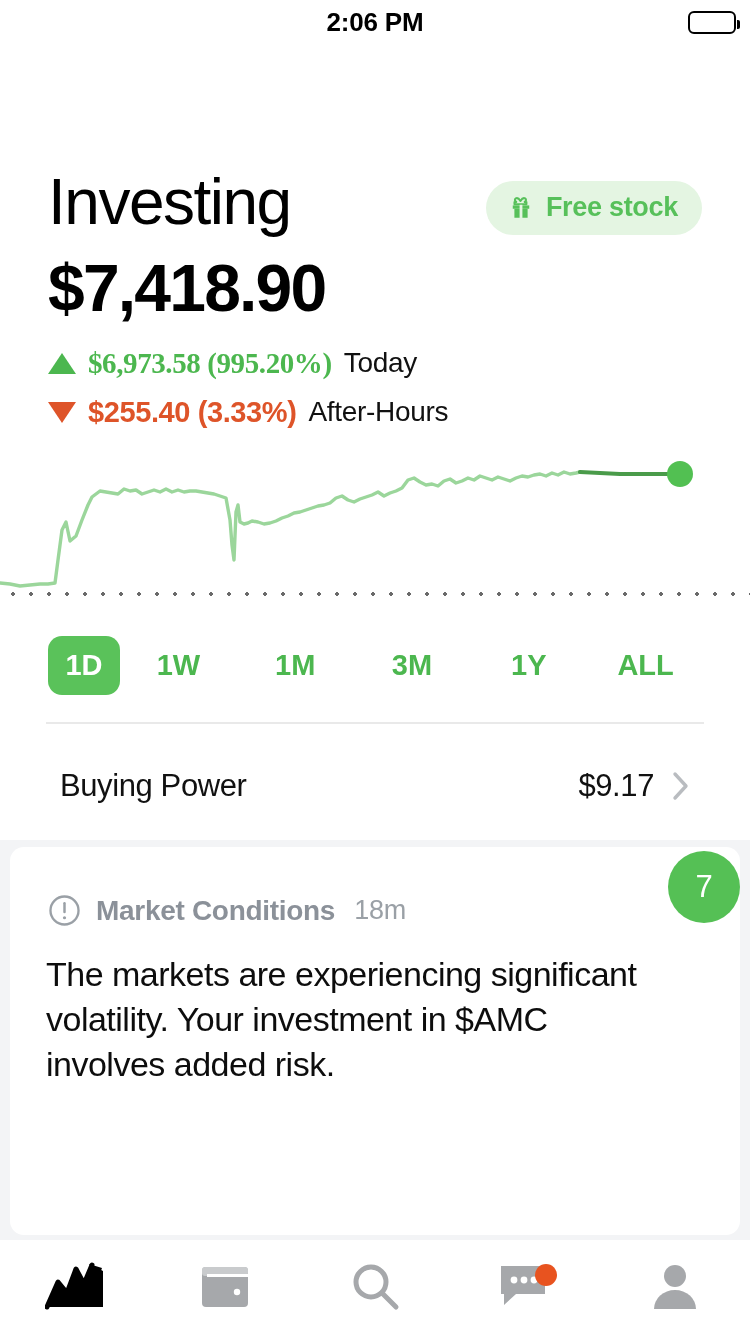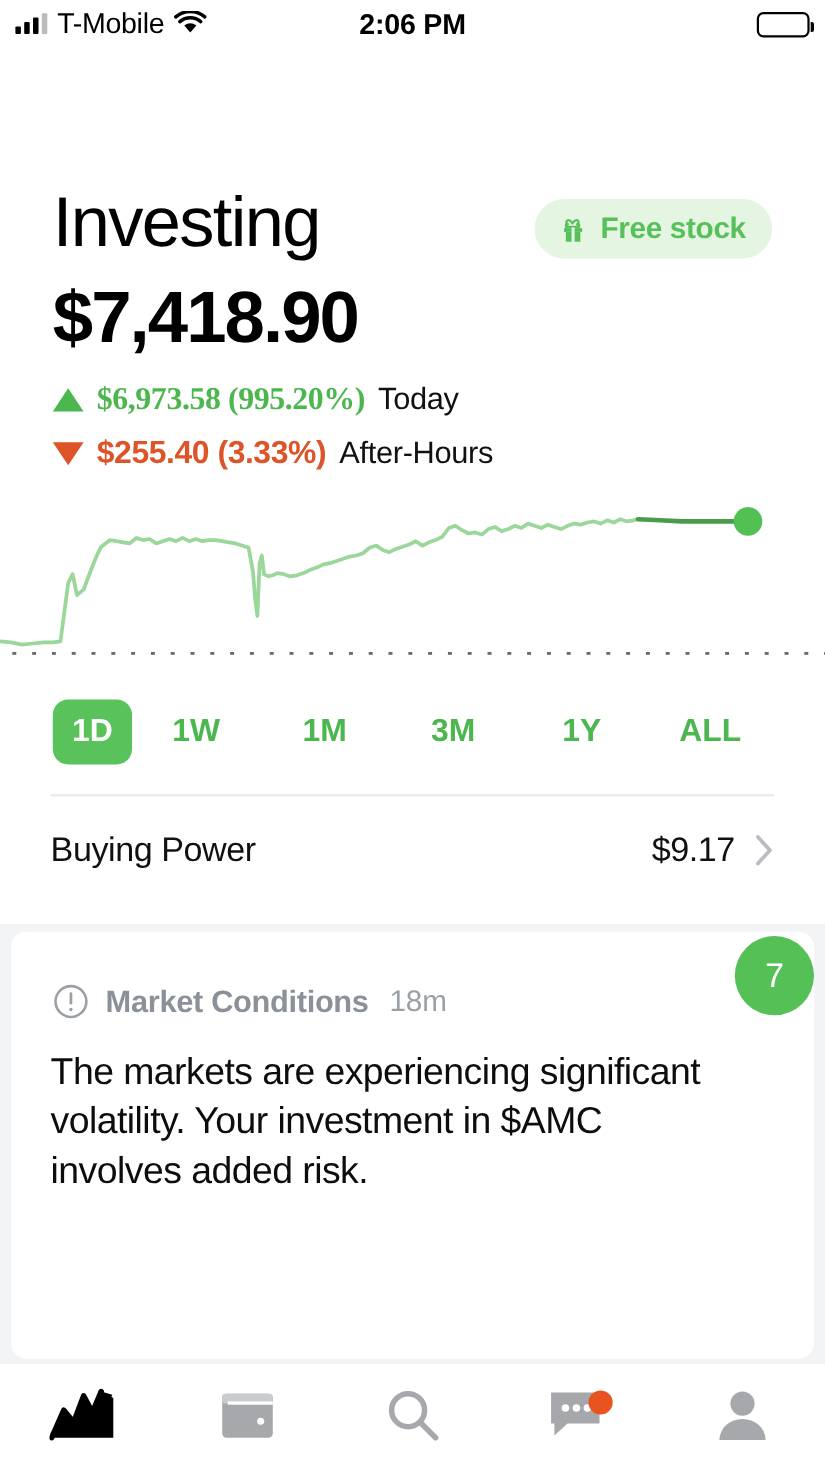--- a/index.html
+++ b/index.html
@@ -35,21 +35,21 @@
   .batt .cap { position: absolute; right: -6px; top: 7px; width: 3px; height: 9px; background: #000; border-radius: 0 2px 2px 0; }
 
   
   .header { position: absolute; top: 120px; left: 0; width: 750px; }
   .title-row { position: relative; padding: 0 48px; height: 86px; margin-top: 39px; }
   .page-title {
     font-size: 64px; font-weight: normal; color: #000; letter-spacing: -1.5px; line-height: 86px;
   }
   .free-pill {
     position: absolute; right: 48px; top: 22px;
-    display: flex; align-items: flex-end; gap: 12px;
+    display: flex; align-items: center; gap: 12px;
     background: #e4f5e2; color: #57c05a;
     border-radius: 28px; padding: 11px 24px 12px 22px;
     font-size: 27px; font-weight: bold; letter-spacing: -0.3px;
   }
   .gift-ico { display: block; width: 26px; height: 26px; }
 
   .balance {
     padding: 0 48px; font-size: 66px; color: #000; letter-spacing: -1.8px;
     line-height: 78px; margin-top: 4px; font-weight: bold;
   }
@@ -85,21 +85,21 @@
   .range.active {
     background: #5ac25a; color: #ffffff; border-radius: 14px;
     max-width: 72px; margin-left: 2px;
   }
   .ranges .range:first-child { flex: 0 0 72px; }
 
   
   .divider { position: absolute; top: 722px; left: 46px; width: 658px; height: 1.5px; background: #e9e9e9; }
   .bp-row {
     position: absolute; top: 755px; left: 0; width: 750px; height: 62px;
-    display: flex; align-items: flex-start; padding: 0 46px;
+    display: flex; align-items: center; padding: 0 60px;
   }
   .bp-label { font-size: 31px; color: #111; letter-spacing: -0.4px; }
   .bp-right { margin-left: auto; display: flex; align-items: center; gap: 18px; }
   .bp-value { font-size: 31px; color: #111; letter-spacing: -0.4px; }
   .chev { display: block; width: 18px; height: 30px; }
 
   
   .card-area { position: absolute; top: 840px; left: 0; width: 750px; height: 400px; background: #f3f4f6; }
   .card {
     position: absolute; top: 847px; left: 10px; width: 730px; height: 388px;
@@ -131,34 +131,20 @@
     position: absolute; width: 22px; height: 22px; border-radius: 50%;
     background: #e8531f; top: 24px; margin-left: 42px;
   }
 </style>
 </head>
 <body>
 
 <div id="app">
 
   <div class="statusbar">
-    <div class="sb-left">
-      <span class="sig">
-          <i></i>
-          <i></i>
-          <i></i>
-          <i></i>
-        </span>
-      <span class="carrier">T-Mobile</span>
-      <svg width="30" height="22" viewBox="0 0 30 22">
-        <path d="M15 19.5 L9.5 13.2 a8.4 8.4 0 0 1 11 0 Z" fill="#000"></path>
-        <path d="M5.5 9.6 a14.5 14.5 0 0 1 19 0" stroke="#000" stroke-width="3.2" fill="none" stroke-linecap="round"></path>
-        <path d="M1.8 5.4 a20 20 0 0 1 26.4 0" stroke="#000" stroke-width="3.2" fill="none" stroke-linecap="round"></path>
-      </svg>
-    </div>
     <div class="sb-time">2:06 PM</div>
     <div class="sb-right">
       <span class="batt">
         <span class="lvl"></span><span class="cap"></span>
       </span>
     </div>
   </div>
 
   <div class="header">
     <div class="title-row">

